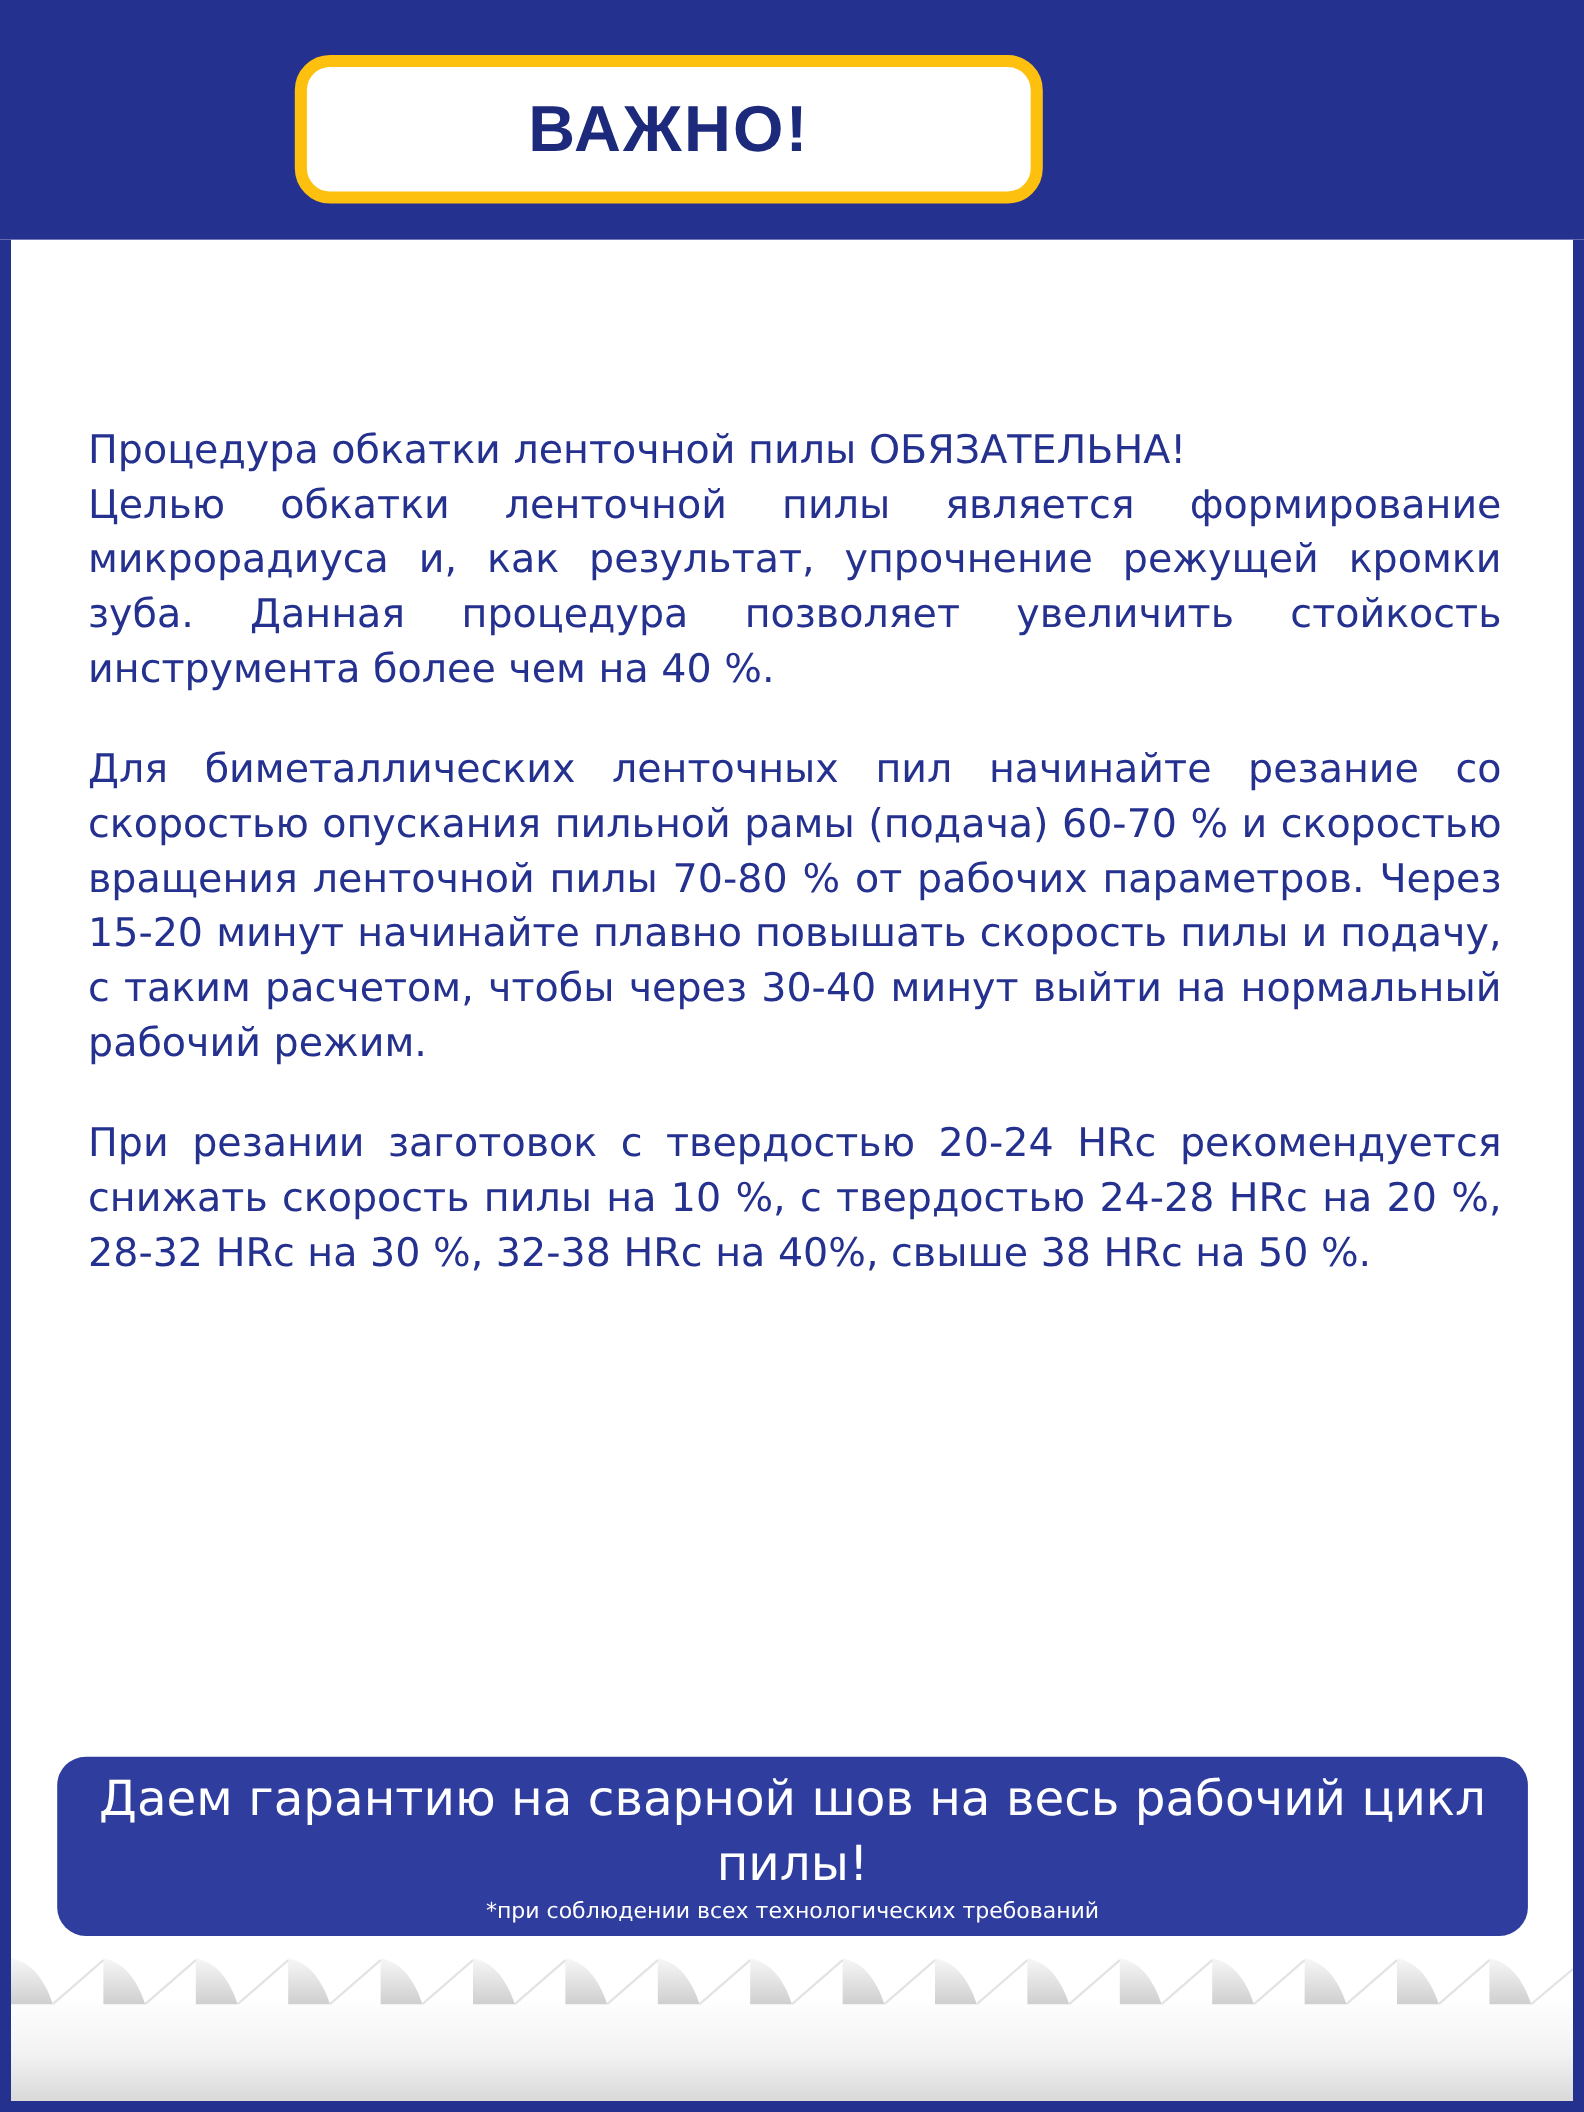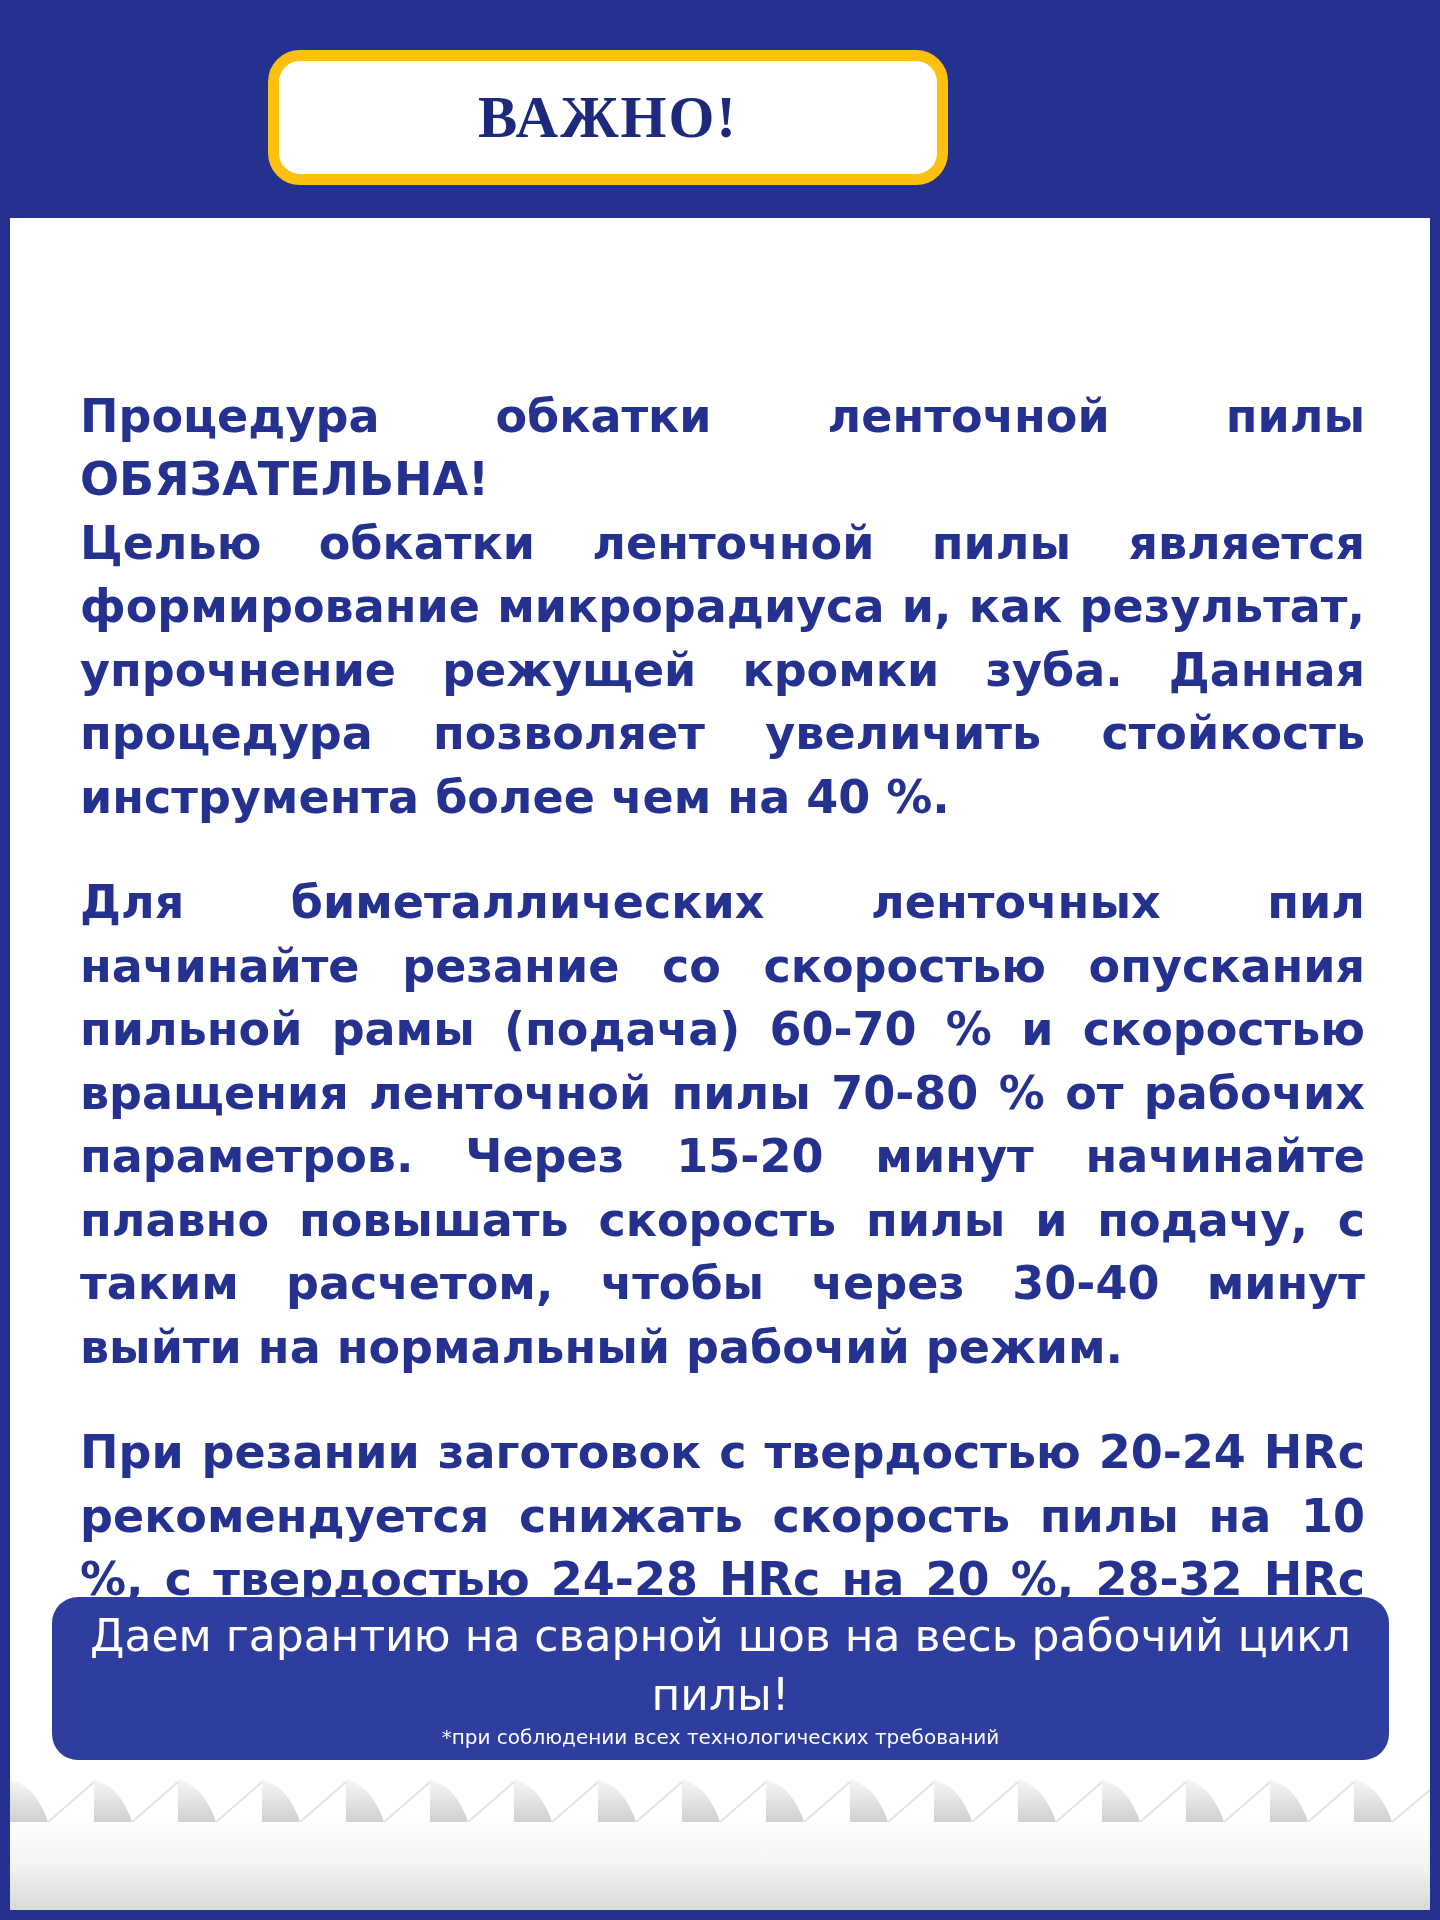--- a/index.html
+++ b/index.html
@@ -38,21 +38,21 @@
     height: 135px;
     background: #ffffff;
     border: 11px solid #fdc00f;
     border-radius: 32px;
     box-sizing: border-box;
     display: flex;
     align-items: center;
     justify-content: center;
   }
   .header-badge-text {
-    font-family: Liberation Serif, serif;
+    font-family: Liberation Sans, sans-serif;
     font-weight: bold;
     font-size: 59px;
     letter-spacing: 2px;
     color: #1d2a7c;
     line-height: 1;
   }
 
   
   .body-frame {
     position: absolute;
@@ -70,22 +70,22 @@
   
   .content {
     position: absolute;
     left: 80px;
     top: 385px;
     width: 1285px;
   }
   .para {
     color: #25318f;
     font-family: "DejaVu Sans", sans-serif;
-    font-weight: bold;
-    font-size: 46px;
+    font-weight: normal;
+    font-size: 36px;
     line-height: 1.38;
     text-align: justify;
     margin: 0 0 42px 0;
     white-space: pre-line;
   }
   .para:last-child {
     margin-bottom: 0;
   }
 
   

